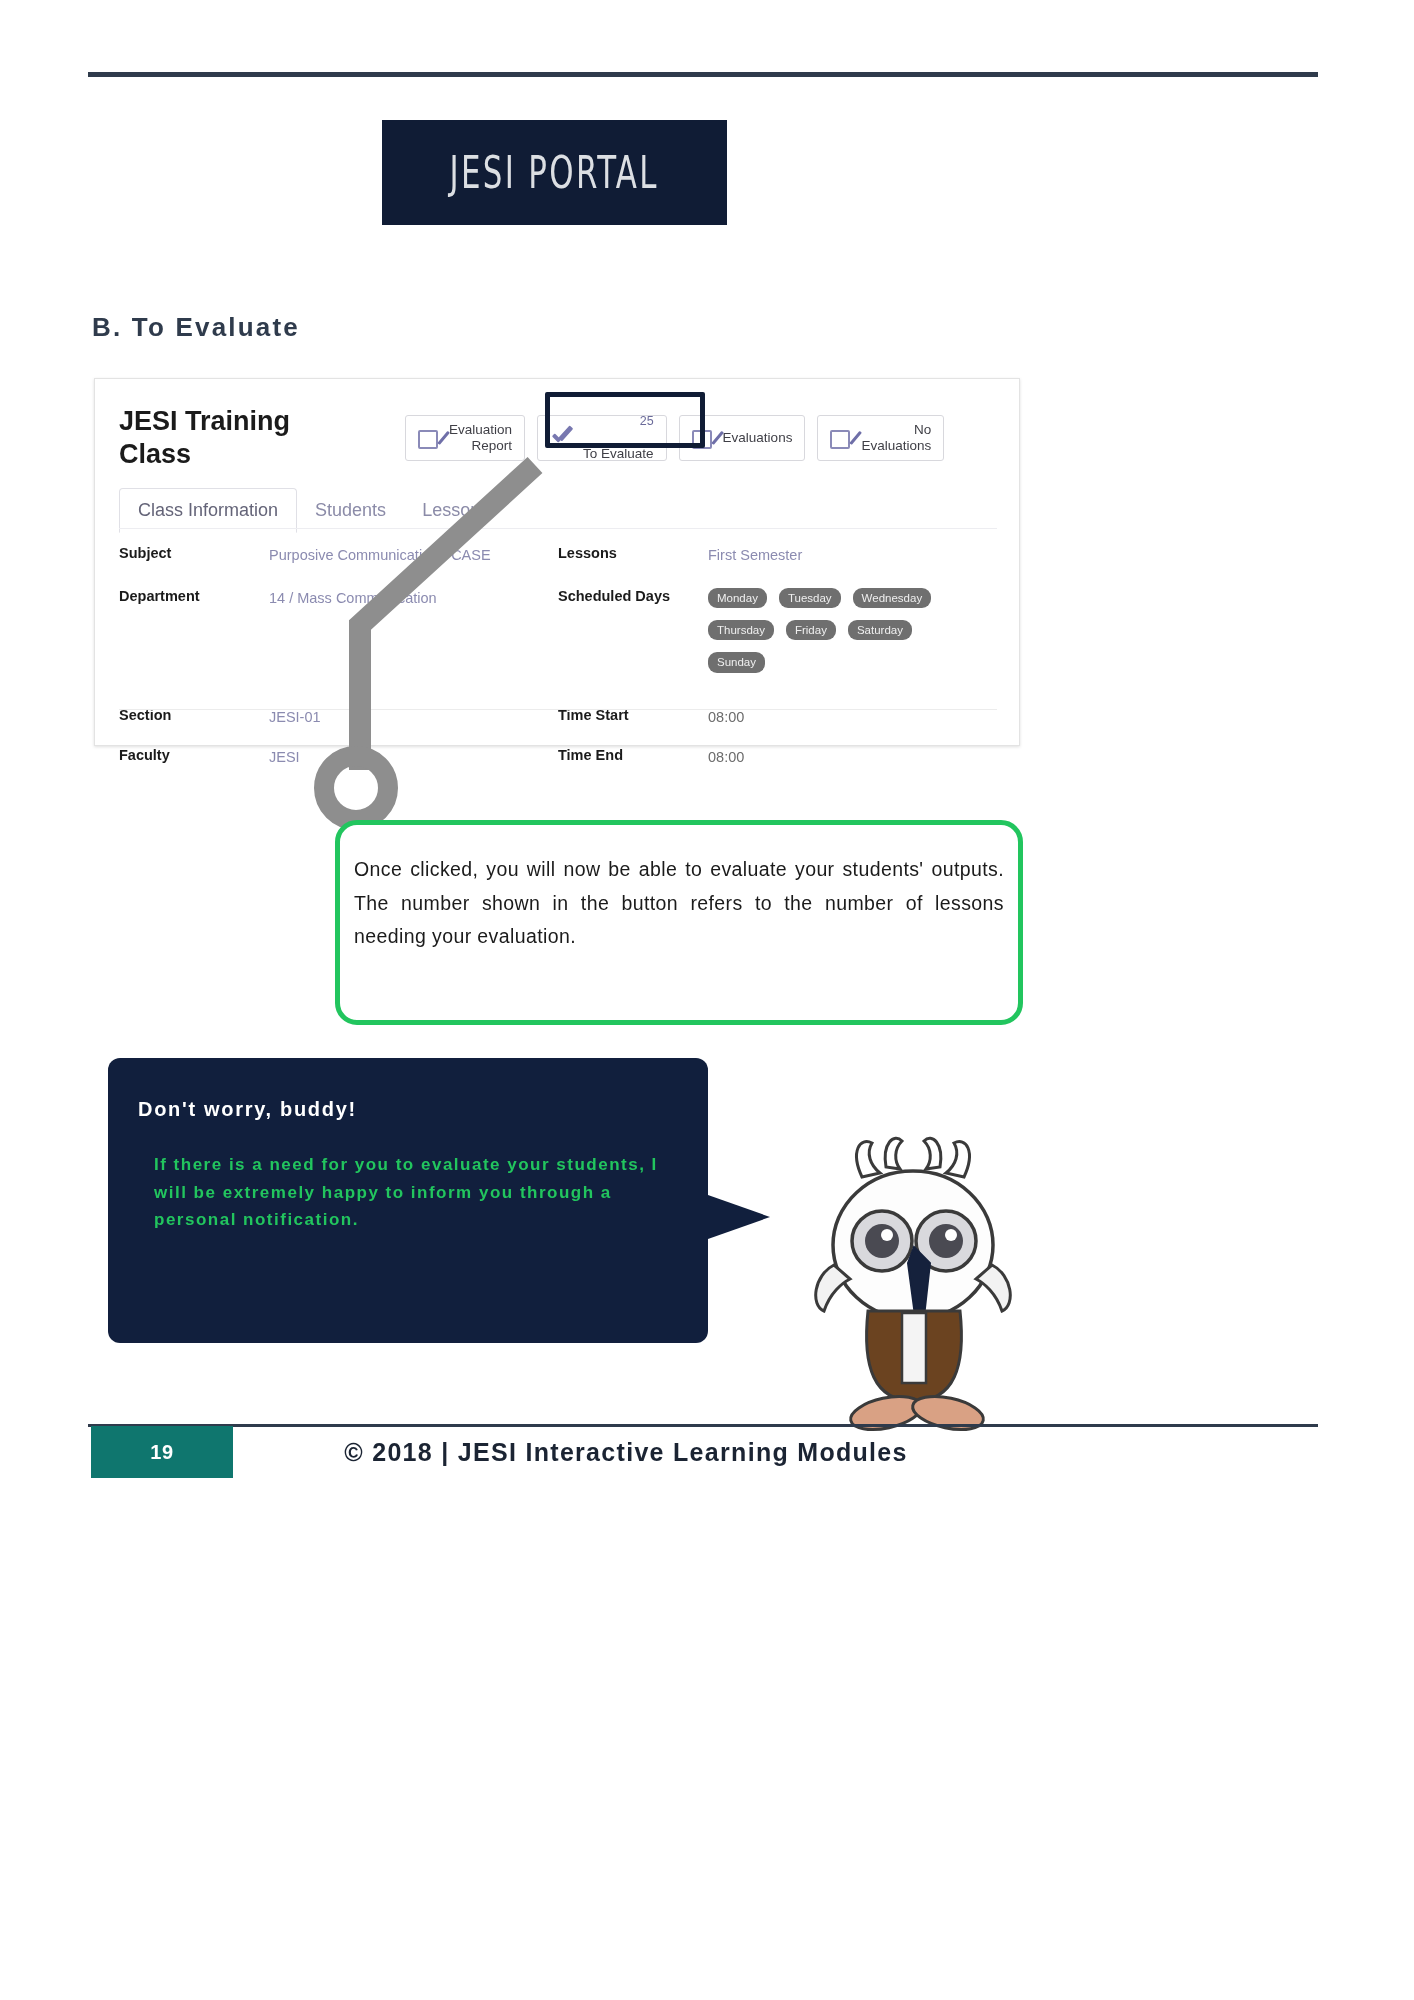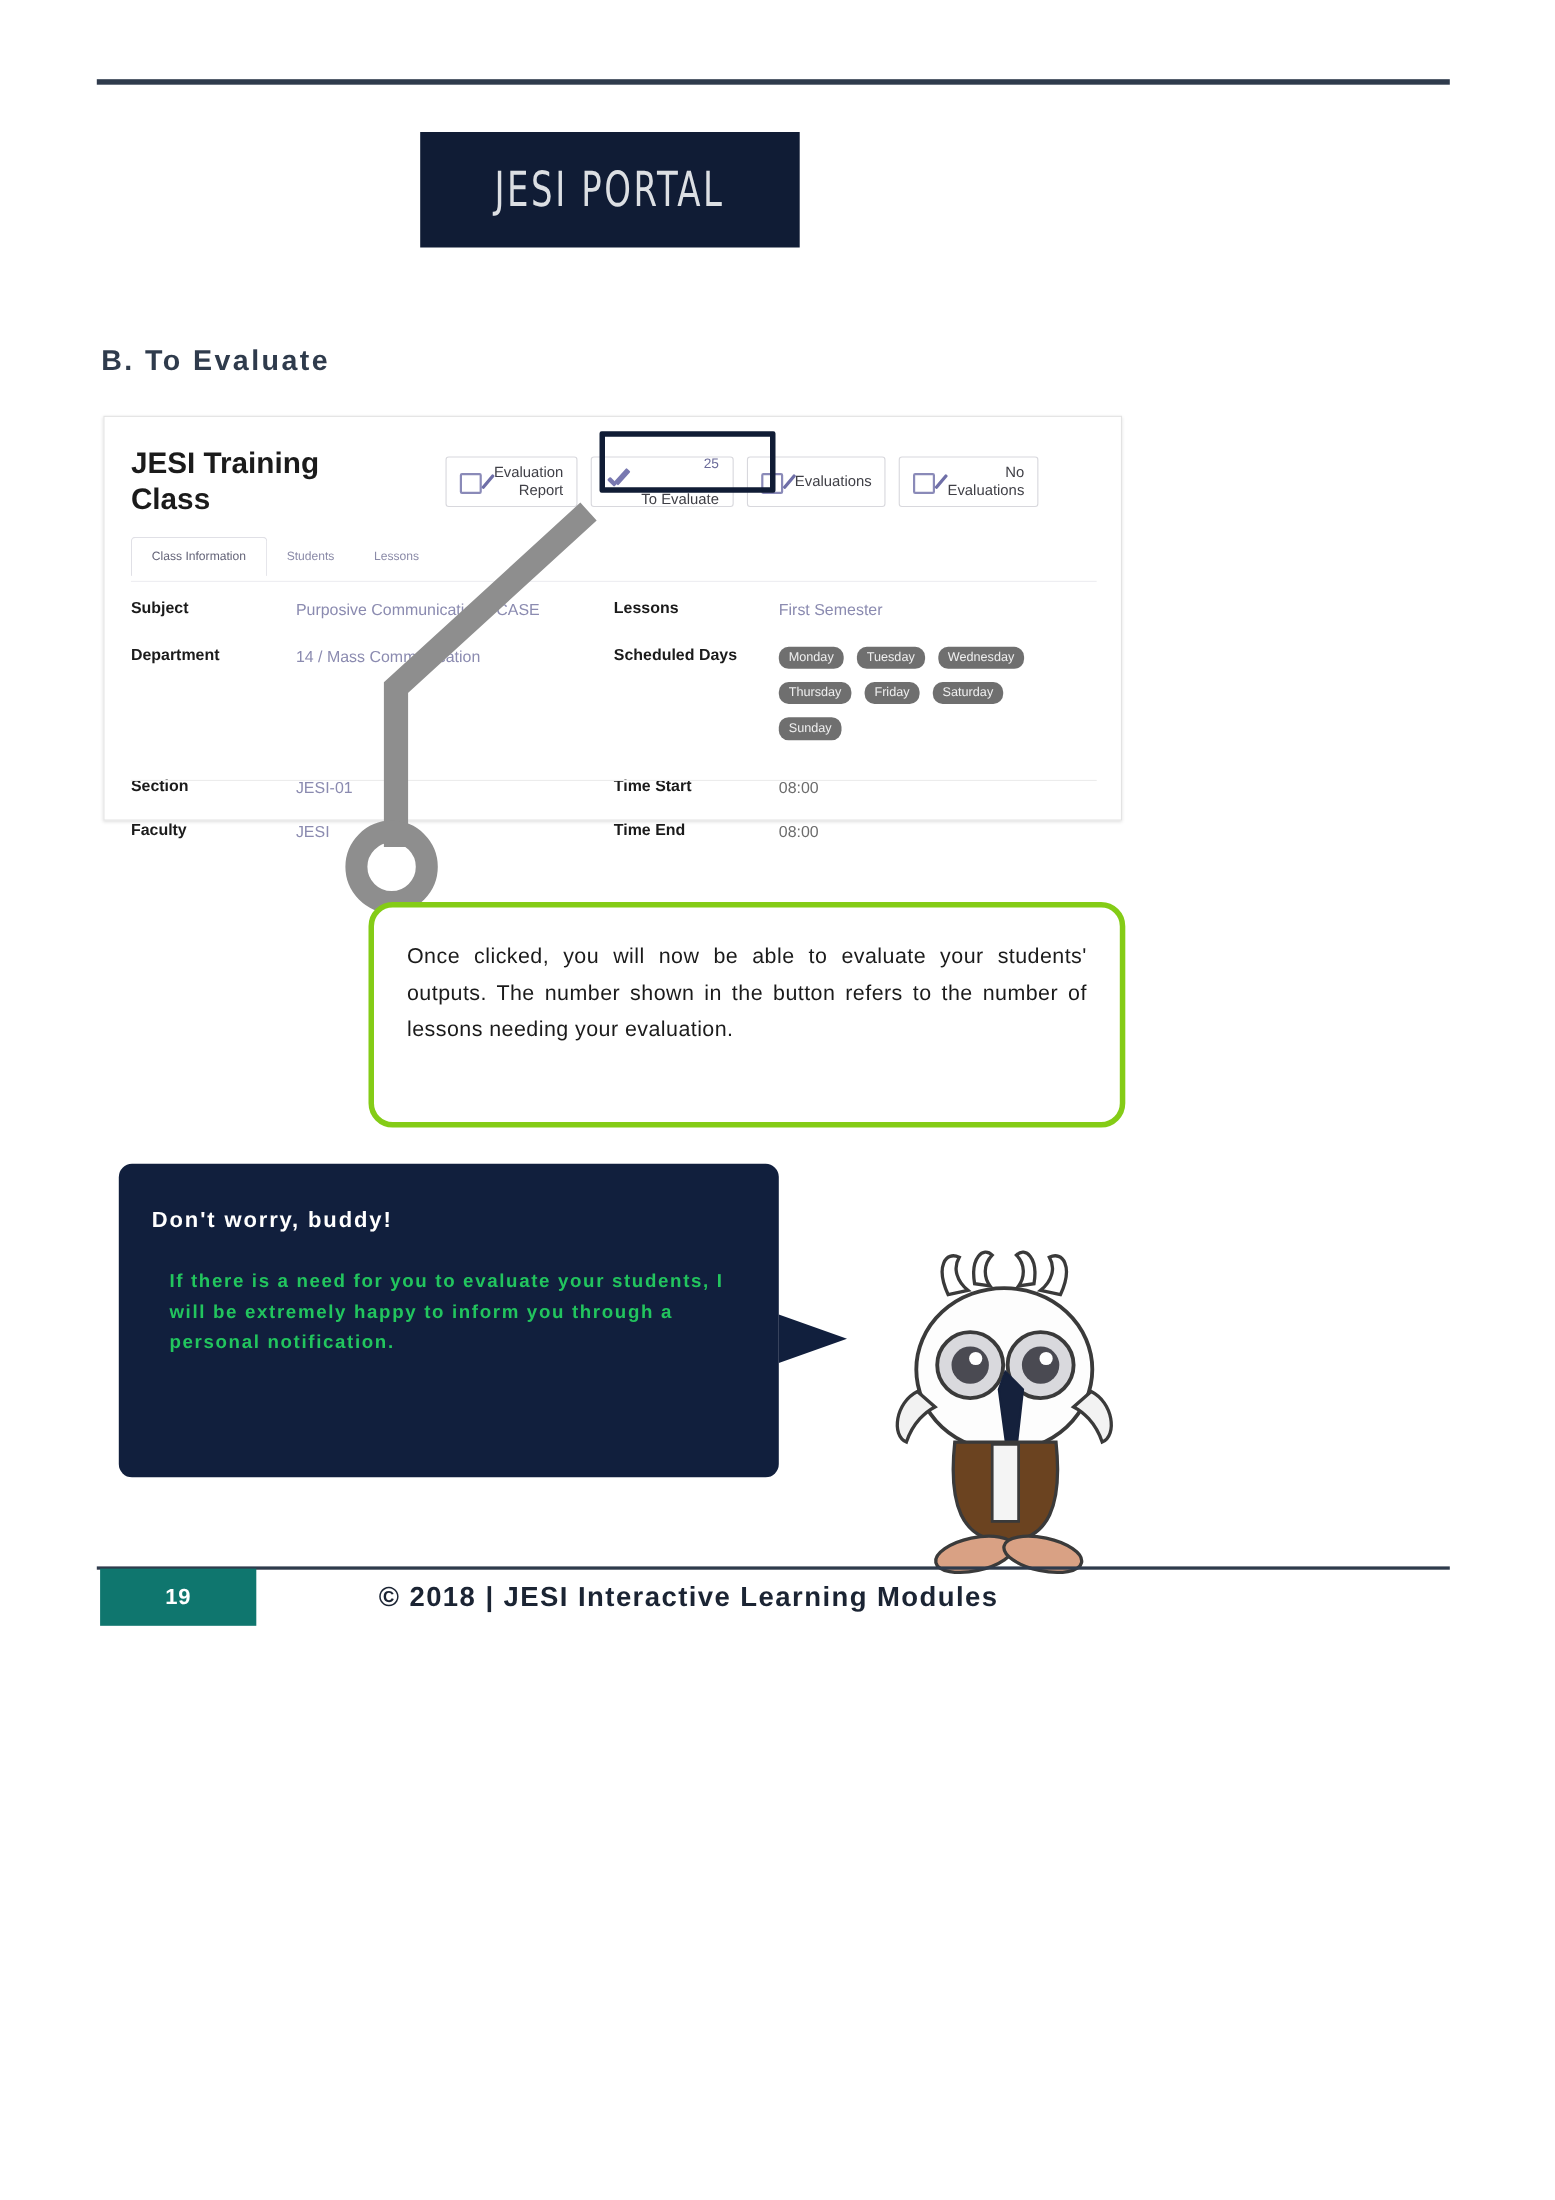--- a/index.html
+++ b/index.html
@@ -82,21 +82,21 @@
   }
   .highlight-box{
     position:absolute;left:545px;top:392px;width:160px;height:56px;
     border:5px solid #101c35;box-sizing:border-box;border-radius:2px;
     pointer-events:none;
   }
 
   
   .tabs{position:absolute;left:24px;top:108px;display:flex;align-items:flex-end;}
   .tab{
-    font-size:11px;color:#8b8ba8;padding:11px 18px;box-sizing:border-box;
+    font-size:18px;color:#8b8ba8;padding:11px 18px;box-sizing:border-box;
   }
   .tab.active{
     color:#646478;border:1px solid #e0e0e6;border-bottom:1px solid #fff;
     border-radius:4px 4px 0 0;background:#fff;position:relative;top:1px;
   }
   .tabs-line{position:absolute;left:24px;top:149px;width:878px;height:1px;background:#ededf1;}
 
   
   .details{position:absolute;left:24px;top:162px;width:878px;}
   .drow{display:flex;}
@@ -111,22 +111,22 @@
   }
   .spacer-row{height:26px;}
   .bottom-rule{position:absolute;left:24px;top:330px;width:878px;height:1px;background:#ececec;}
 
   
   .pointer{position:absolute;left:290px;top:440px;width:300px;height:400px;pointer-events:none;}
 
   
   .callout{
     position:absolute;left:335px;top:820px;width:688px;height:205px;
-    border:5px solid #84cc16;border-radius:22px;background:#fff;
-    box-sizing:border-box;padding:28px 30px;
+    border:5px solid #22c55e;border-radius:22px;background:#fff;
+    box-sizing:border-box;padding:28px 14px;
   }
   .callout p{
     margin:0;font-size:19.5px;color:#1b1b1b;line-height:1.72;
     text-align:justify;letter-spacing:.4px;
   }
 
   
   .mascot-bubble{
     position:absolute;left:108px;top:1058px;width:600px;height:285px;
     background:#111f3d;border-radius:12px;box-sizing:border-box;

